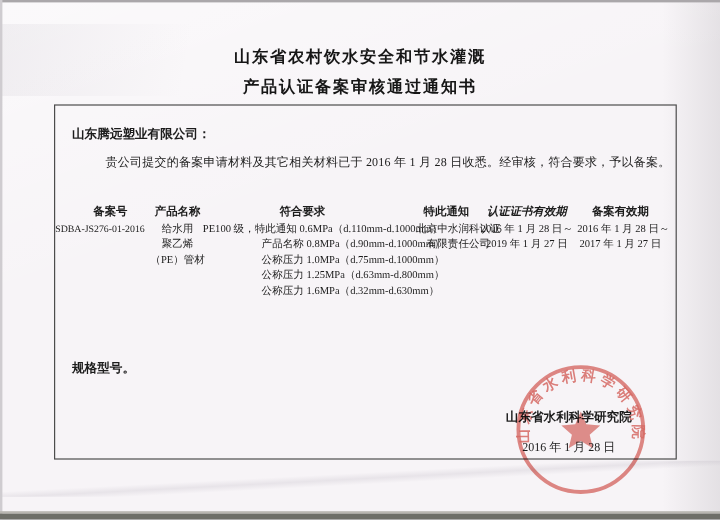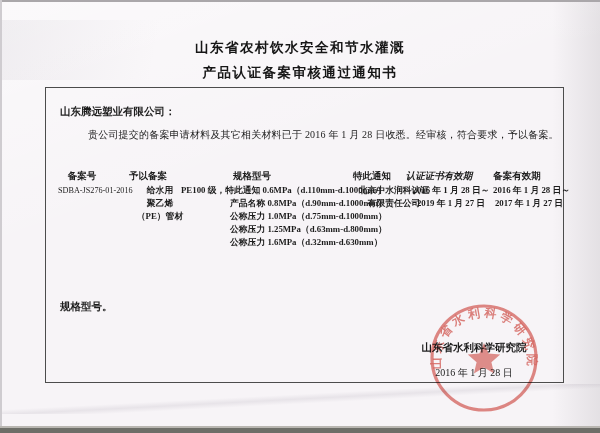--- a/index.html
+++ b/index.html
@@ -26,29 +26,29 @@
   .title.l1{top:39px;}
   .title.l2{top:64px;}
 
   .frame{position:absolute;left:45px;top:87px;width:517px;height:294px;
     border:1px solid #4c4c4c;}
 
   .addressee{position:absolute;left:14px;top:17px;font-size:10.5px;font-weight:bold;white-space:nowrap;font-family:Liberation Mono, monospace;}
   .para{position:absolute;left:42px;top:40px;font-size:10px;white-space:nowrap;letter-spacing:.2px;}
 
   .th{position:absolute;top:82px;font-size:9.5px;font-weight:bold;text-align:center;white-space:nowrap;}
-  .th.c1{left:5px;width:62px;}
+  .th.c1{left:15px;width:62px;}
   .th.c2{left:73px;width:58px;}
   .th.c3{left:175px;width:62px;}
   .th.c4{left:296px;width:60px;}
   .th.c5{left:350px;width:86px;font-style:italic;}
   .th.c6{left:438px;width:66px;}
 
-  .cell{position:absolute;top:96px;font-size:8.8px;line-height:13px;white-space:nowrap;margin-left:12px;}
-  .cell div{white-space:nowrap;font-weight:bold;}
+  .cell{position:absolute;top:96px;font-size:8.8px;line-height:13px;white-space:nowrap;}
+  .cell div{white-space:nowrap;}
   .cell.c1{left:0;width:72px;text-align:center;font-size:8.2px;}
   .cell.c2{left:78px;width:48px;text-align:center;}
   .cell.c3{left:123px;width:245px;text-align:left;}
   .cell.c3 .cont{padding-left:49px;}
   .cell.c4{left:300px;width:72px;text-align:center;}
   .cell.c5{left:352px;width:82px;text-align:center;}
   .cell.c6{left:435px;width:72px;text-align:center;}
 
   .closing{position:absolute;left:14px;top:212px;font-size:10.5px;font-weight:bold;}
   .issuer{position:absolute;left:368px;top:253px;width:120px;text-align:center;
@@ -67,22 +67,22 @@
   <div class="crease1"></div>
 
   <div class="title l2">产品认证备案审核通过通知书</div>
   <div class="title l1">山东省农村饮水安全和节水灌溉</div>
 
   <div class="frame">
     <div class="addressee">山东腾远塑业有限公司：</div>
     <div class="para">贵公司提交的备案申请材料及其它相关材料已于 2016 年 1 月 28 日收悉。经审核，符合要求，予以备案。</div>
 
     <div class="th c1">备案号</div>
-    <div class="th c2">予以备案</div>
-    <div class="th c3">规格型号</div>
+    <div class="th c2">产品名称</div>
+    <div class="th c3">符合要求</div>
     <div class="th c4">特此通知</div>
     <div class="th c5">认证证书有效期</div>
     <div class="th c6">备案有效期</div>
 
     <div class="cell c1">SDBA-JS276-01-2016</div>
 
     <div class="cell c2">
       <div>给水用</div>
       <div>聚乙烯</div>
       <div>（PE）管材</div>

